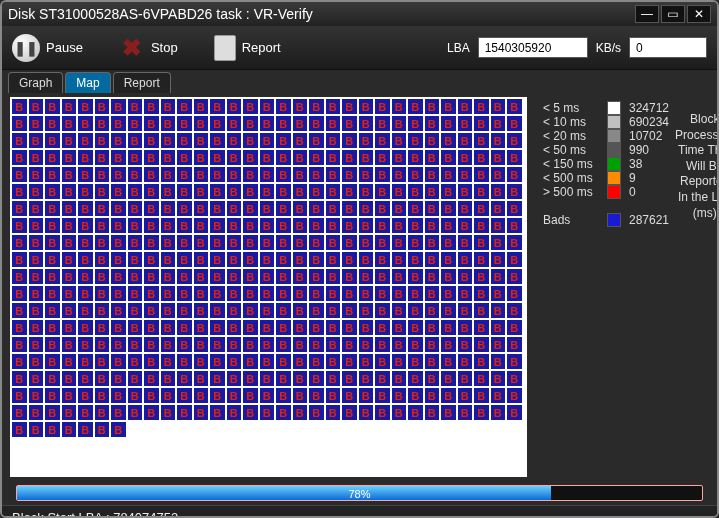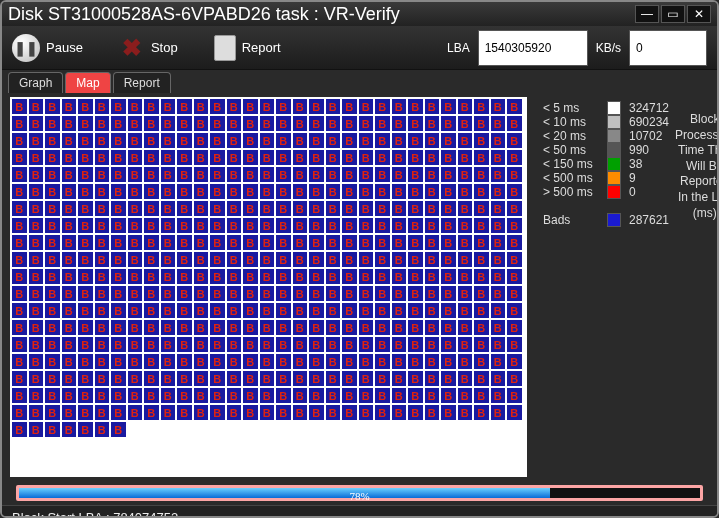--- a/index.html
+++ b/index.html
@@ -11,21 +11,21 @@
     color: #ddd;
     overflow: hidden;
     border: 2px solid #888;
     border-radius: 6px;
   }
   .titlebar {
     display: flex; align-items: center; height: 24px;
     background: linear-gradient(#3a3a3a,#222);
     padding: 0 6px;
   }
-  .titlebar .title { flex: 1; font-size: 18px; color: #fff; }
+  .titlebar .title { flex: 1; font-size: 14px; color: #fff; }
   .win-btn {
     width: 24px; height: 18px; margin-left: 2px;
     background: #111; border: 1px solid #555; color: #fff;
     display: flex; align-items: center; justify-content: center;
     font-size: 12px;
   }
   .toolbar {
     display: flex; align-items: center; height: 44px;
     padding: 0 10px; gap: 8px;
     background: linear-gradient(#333,#1c1c1c);
@@ -39,26 +39,26 @@
     color: #444; font-weight: bold; font-size: 14px;
   }
   .icon-stop { width: 26px; height: 26px; color: #8a1d1d; font-size: 24px; font-weight: bold; display:flex;align-items:center;justify-content:center;}
   .icon-report {
     width: 22px; height: 26px; background: #ddd; border:1px solid #999;
     border-radius: 2px;
   }
   .toolbar .gap { flex: 0 0 20px; }
   .toolbar .field-lbl { color:#fff; font-size:12px; }
   .toolbar input {
-    height: 36px; background: #fff; border: 1px solid #555;
+    height: 21px; background: #fff; border: 1px solid #555;
     font-size: 12px; padding: 2px 6px;
   }
   .tabs { display:flex; gap:2px; padding: 2px 6px 0 6px; }
   .tab { padding: 3px 10px; font-size:12px; background:#222; border:1px solid #666; border-bottom:none; border-radius:4px 4px 0 0; color:#ddd;}
-  .tab.active { background:#ef4444; color:#fff;}
+  .tab.active { background:#0369a1; color:#fff;}
   .content { display:flex; height: 388px; }
   .map-area {
     flex:1; background:#fff; margin:4px 0 4px 8px; position:relative; overflow:hidden;
   }
   .grid {
     position:absolute; inset:0; padding:1px;
   }
   .row { display:flex; }
   .cell {
     width: 16.5px; height: 17px;
@@ -75,21 +75,21 @@
   .lg-row { display:flex; align-items:center; gap:8px;}
   .lg-lbl { width:56px;}
   .sw { width:14px; height:14px; border:1px solid #555;}
   .lg-hint { text-align:center; margin-top:11px; font-size:12px; line-height:1.3;}
   .slider-row { display:flex; align-items:center; margin-top:10px; gap:8px;}
   .slider-track { flex:1; height:4px; background:#555; border-radius:2px; position:relative;}
   .slider-thumb { position:absolute; left:2px; top:-4px; width:12px;height:12px;border-radius:50%;background:radial-gradient(circle at 35% 30%,#8cf,#05a);}
   .slider-val { width:84px; height:18px; background:#fff; color:#000; border:1px solid #555; text-align:right; padding:1px 6px; font-size:12px;}
   .progress-wrap { padding: 4px 14px;}
   .progress {
-    height:16px; background:#111; border:3px solid #fca5a5; position:relative; border-radius:2px;font-family:Liberation Serif, serif;
+    height:16px; background:#111; border:1px solid #fca5a5; position:relative; border-radius:2px;
   }
   .progress-fill {
     position:absolute; left:0; top:0; bottom:0; width:78%;
     background: linear-gradient(#6bd0ff,#0a6bd6);
   }
   .progress-txt { position:absolute; width:100%; text-align:center; font-size:11px; color:#fff; line-height:16px;}
   .statusbar { padding:4px 10px; font-size:13px; color:#eee; background:#222; border-top:1px solid #444;}
 </style>
 </head>
 <body>

